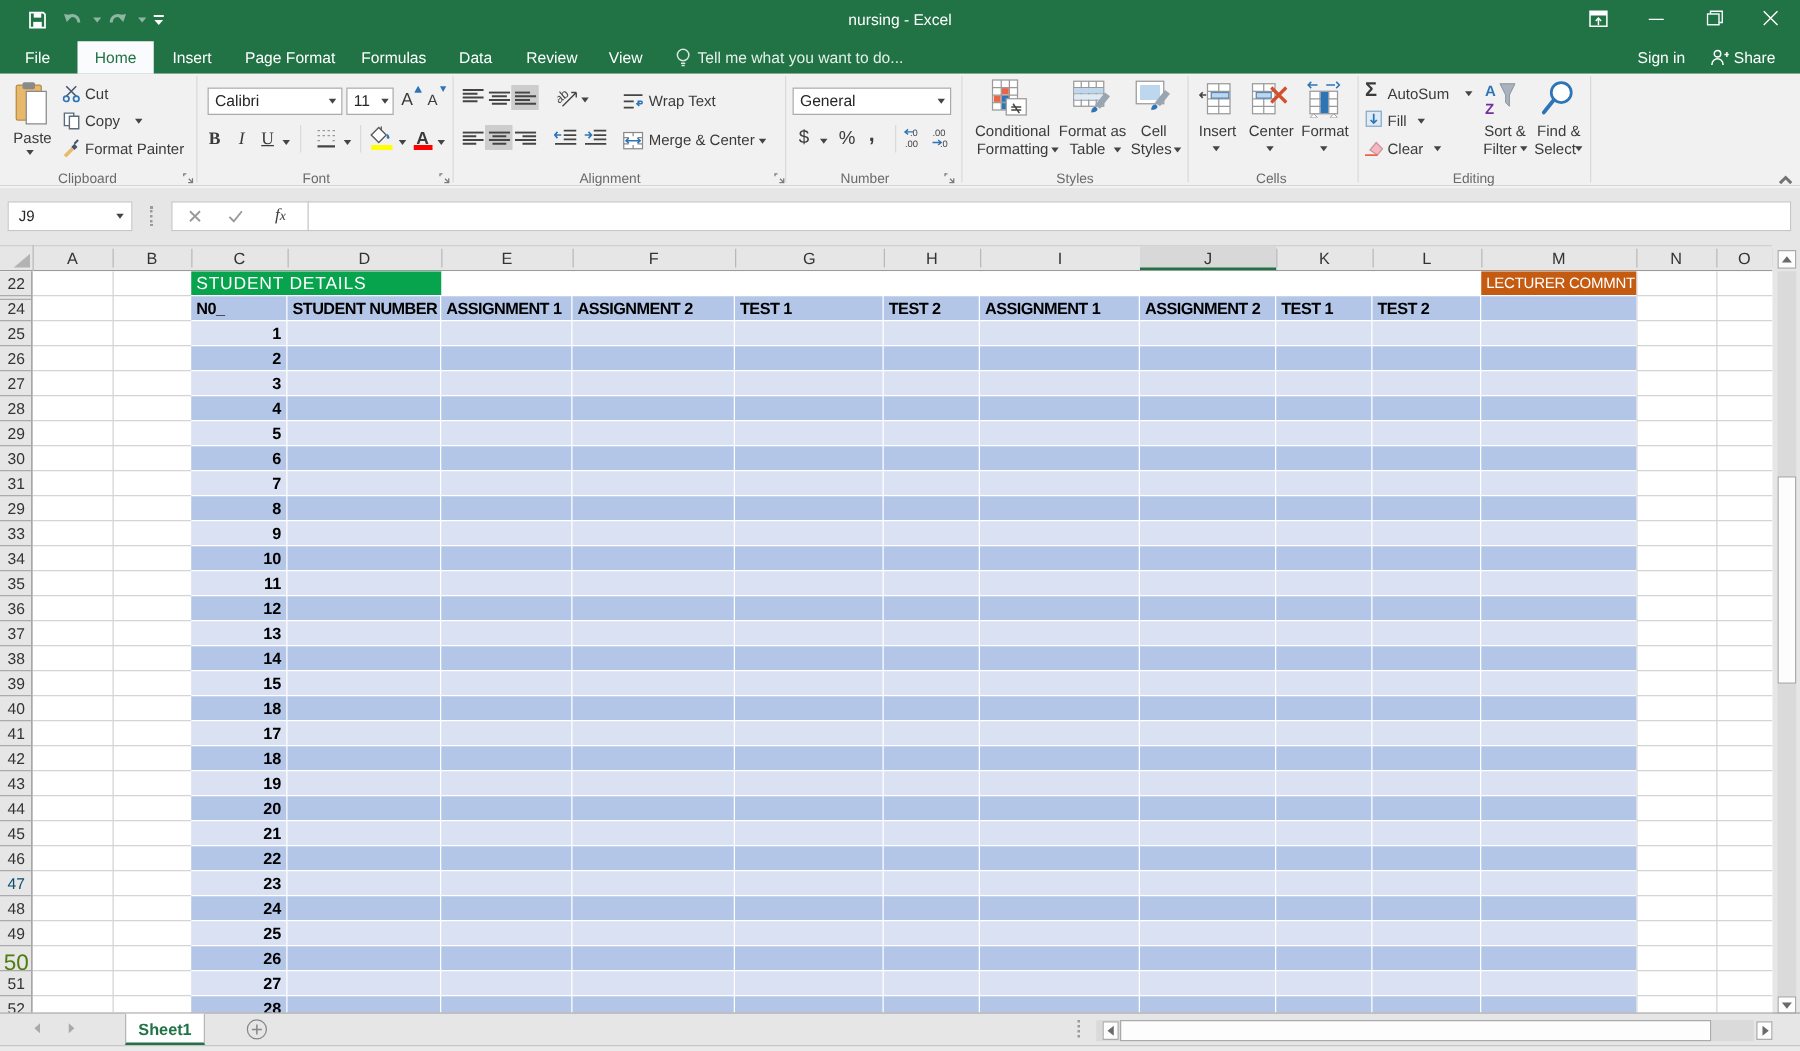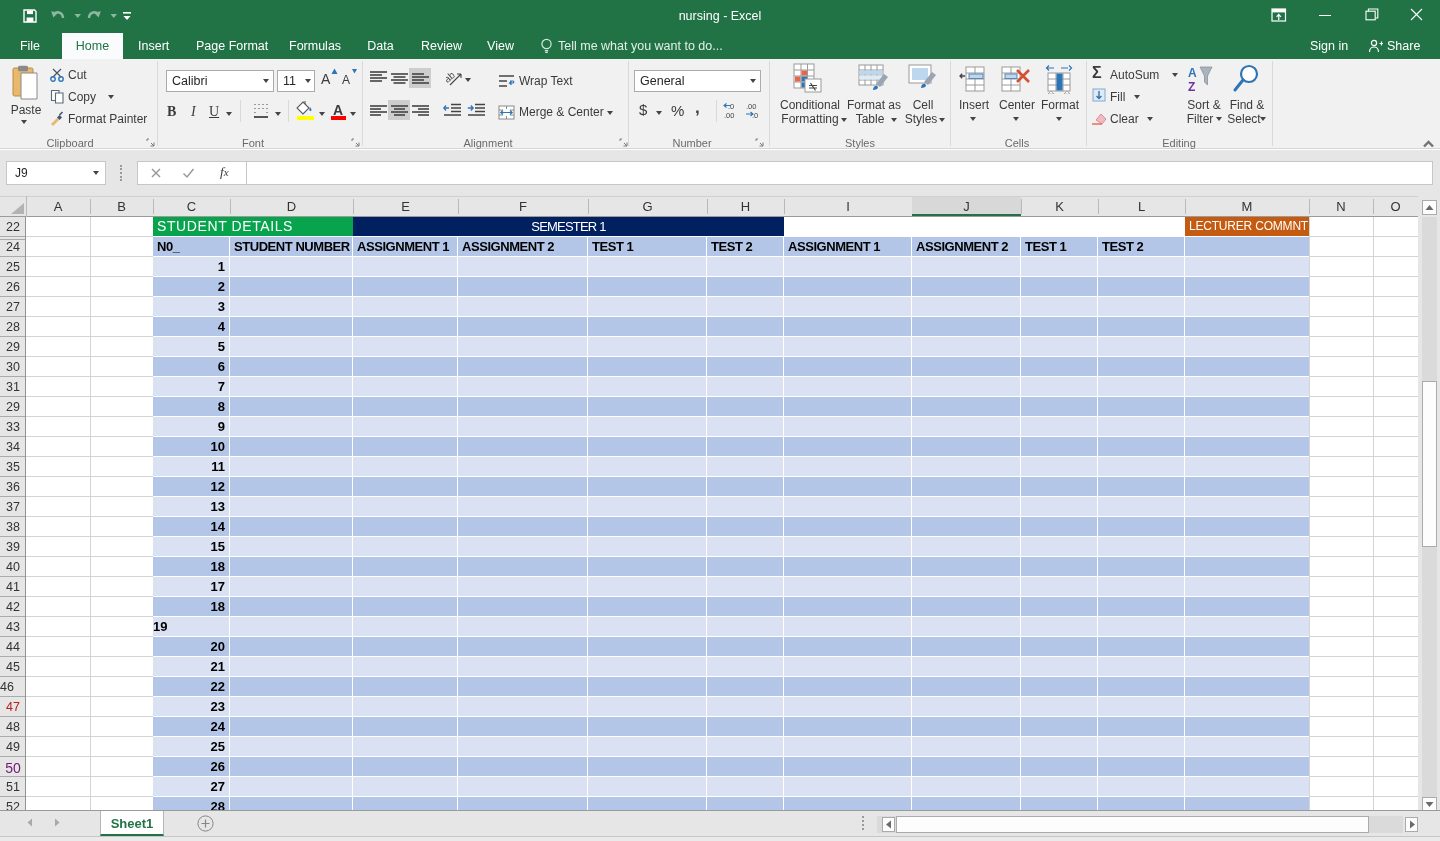--- a/index.html
+++ b/index.html
@@ -466,39 +466,38 @@
     <div class="ab" style="left:0;top:363px;width:26px;text-align:center;font-size:12.5px;color:#333">41</div>
     <div class="ab" style="left:0;top:379px;width:26px;height:1px;background:#ababab"></div>
     <div class="ab" style="left:0;top:383px;width:26px;text-align:center;font-size:12.5px;color:#333">42</div>
     <div class="ab" style="left:0;top:399px;width:26px;height:1px;background:#ababab"></div>
     <div class="ab" style="left:0;top:403px;width:26px;text-align:center;font-size:12.5px;color:#333">43</div>
     <div class="ab" style="left:0;top:419px;width:26px;height:1px;background:#ababab"></div>
     <div class="ab" style="left:0;top:423px;width:26px;text-align:center;font-size:12.5px;color:#333">44</div>
     <div class="ab" style="left:0;top:439px;width:26px;height:1px;background:#ababab"></div>
     <div class="ab" style="left:0;top:443px;width:26px;text-align:center;font-size:12.5px;color:#333">45</div>
     <div class="ab" style="left:0;top:459px;width:26px;height:1px;background:#ababab"></div>
-    <div class="ab" style="left:0;top:463px;width:20px;text-align:left;font-size:12.5px;color:#333">46</div>
+    <div class="ab" style="left:0;top:463px;width:20px;text-align:right;font-size:12.5px;color:#333">46</div>
     <div class="ab" style="left:0;top:479px;width:26px;height:1px;background:#ababab"></div>
-    <div class="ab" style="left:0;top:483px;width:26px;text-align:center;font-size:12.5px;color:#b91c1c">47</div>
+    <div class="ab" style="left:0;top:483px;width:26px;text-align:center;font-size:12.5px;color:#0c4a6e">47</div>
     <div class="ab" style="left:0;top:499px;width:26px;height:1px;background:#ababab"></div>
     <div class="ab" style="left:0;top:503px;width:26px;text-align:center;font-size:12.5px;color:#333">48</div>
     <div class="ab" style="left:0;top:519px;width:26px;height:1px;background:#ababab"></div>
     <div class="ab" style="left:0;top:523px;width:26px;text-align:center;font-size:12.5px;color:#333">49</div>
     <div class="ab" style="left:0;top:539px;width:26px;height:1px;background:#ababab"></div>
-    <div class="ab" style="left:0;top:543px;width:26px;text-align:center;font-size:14px;color:#701a75">50</div>
+    <div class="ab" style="left:0;top:543px;width:26px;text-align:center;font-size:18px;color:#4d7c0f">50</div>
     <div class="ab" style="left:0;top:559px;width:26px;height:1px;background:#ababab"></div>
     <div class="ab" style="left:0;top:563px;width:26px;text-align:center;font-size:12.5px;color:#333">51</div>
     <div class="ab" style="left:0;top:579px;width:26px;height:1px;background:#ababab"></div>
     <div class="ab" style="left:0;top:583px;width:26px;text-align:center;font-size:12.5px;color:#333">52</div>
     <div class="ab" style="left:0;top:22px;width:26px;height:1px;background:#ababab"></div>
   </div>
 <div class="ab" style="left:0;top:217px;width:1418px;height:593px;overflow:hidden">
     <div class="ab" style="left:153px;top:0;width:1156px;height:593px;background:#fff"></div>
     <div class="ab" style="left:153px;top:0px;width:200px;height:19px;background:#07A44D;font-size:14px;color:#fff;line-height:19px;white-space:nowrap;overflow:hidden;letter-spacing:0.6px;padding-left:4px;">STUDENT DETAILS</div>
-    <div class="ab" style="left:353px;top:0px;width:431px;height:19px;background:#002060;font-size:13px;color:#fff;line-height:19px;white-space:nowrap;overflow:hidden;letter-spacing:-0.8px;text-align:center;">SEMESTER 1</div>
     <div class="ab" style="left:1185px;top:0px;width:124px;height:19px;background:#C55A11;font-size:12px;color:#fff;line-height:19px;white-space:nowrap;overflow:hidden;letter-spacing:-0.2px;padding-left:4px;">LECTURER COMMNT</div>
     <div class="ab" style="left:153px;top:20px;width:76px;height:19px;background:#B4C6E7;font-size:13px;color:#000;line-height:19px;white-space:nowrap;overflow:hidden;letter-spacing:-0.45px;font-weight:bold;padding-left:4px;">N0_</div>
     <div class="ab" style="left:230px;top:20px;width:122px;height:19px;background:#B4C6E7;font-size:13px;color:#000;line-height:19px;white-space:nowrap;overflow:hidden;letter-spacing:-0.45px;font-weight:bold;padding-left:4px;">STUDENT NUMBER</div>
     <div class="ab" style="left:353px;top:20px;width:104px;height:19px;background:#B4C6E7;font-size:13px;color:#000;line-height:19px;white-space:nowrap;overflow:hidden;letter-spacing:-0.45px;font-weight:bold;padding-left:4px;">ASSIGNMENT 1</div>
     <div class="ab" style="left:458px;top:20px;width:129px;height:19px;background:#B4C6E7;font-size:13px;color:#000;line-height:19px;white-space:nowrap;overflow:hidden;letter-spacing:-0.45px;font-weight:bold;padding-left:4px;">ASSIGNMENT 2</div>
     <div class="ab" style="left:588px;top:20px;width:118px;height:19px;background:#B4C6E7;font-size:13px;color:#000;line-height:19px;white-space:nowrap;overflow:hidden;letter-spacing:-0.45px;font-weight:bold;padding-left:4px;">TEST 1</div>
     <div class="ab" style="left:707px;top:20px;width:76px;height:19px;background:#B4C6E7;font-size:13px;color:#000;line-height:19px;white-space:nowrap;overflow:hidden;letter-spacing:-0.45px;font-weight:bold;padding-left:4px;">TEST 2</div>
     <div class="ab" style="left:784px;top:20px;width:127px;height:19px;background:#B4C6E7;font-size:13px;color:#000;line-height:19px;white-space:nowrap;overflow:hidden;letter-spacing:-0.45px;font-weight:bold;padding-left:4px;">ASSIGNMENT 1</div>
     <div class="ab" style="left:912px;top:20px;width:108px;height:19px;background:#B4C6E7;font-size:13px;color:#000;line-height:19px;white-space:nowrap;overflow:hidden;letter-spacing:-0.45px;font-weight:bold;padding-left:4px;">ASSIGNMENT 2</div>
     <div class="ab" style="left:1021px;top:20px;width:76px;height:19px;background:#B4C6E7;font-size:13px;color:#000;line-height:19px;white-space:nowrap;overflow:hidden;letter-spacing:-0.45px;font-weight:bold;padding-left:4px;">TEST 1</div>
@@ -695,21 +694,21 @@
     <div class="ab" style="left:230px;top:380px;width:122px;height:19px;background:#B4C6E7;font-size:13px;color:#000;line-height:19px;white-space:nowrap;overflow:hidden;letter-spacing:0px;font-weight:bold;padding-left:4px;"></div>
     <div class="ab" style="left:353px;top:380px;width:104px;height:19px;background:#B4C6E7;font-size:13px;color:#000;line-height:19px;white-space:nowrap;overflow:hidden;letter-spacing:0px;font-weight:bold;padding-left:4px;"></div>
     <div class="ab" style="left:458px;top:380px;width:129px;height:19px;background:#B4C6E7;font-size:13px;color:#000;line-height:19px;white-space:nowrap;overflow:hidden;letter-spacing:0px;font-weight:bold;padding-left:4px;"></div>
     <div class="ab" style="left:588px;top:380px;width:118px;height:19px;background:#B4C6E7;font-size:13px;color:#000;line-height:19px;white-space:nowrap;overflow:hidden;letter-spacing:0px;font-weight:bold;padding-left:4px;"></div>
     <div class="ab" style="left:707px;top:380px;width:76px;height:19px;background:#B4C6E7;font-size:13px;color:#000;line-height:19px;white-space:nowrap;overflow:hidden;letter-spacing:0px;font-weight:bold;padding-left:4px;"></div>
     <div class="ab" style="left:784px;top:380px;width:127px;height:19px;background:#B4C6E7;font-size:13px;color:#000;line-height:19px;white-space:nowrap;overflow:hidden;letter-spacing:0px;font-weight:bold;padding-left:4px;"></div>
     <div class="ab" style="left:912px;top:380px;width:108px;height:19px;background:#B4C6E7;font-size:13px;color:#000;line-height:19px;white-space:nowrap;overflow:hidden;letter-spacing:0px;font-weight:bold;padding-left:4px;"></div>
     <div class="ab" style="left:1021px;top:380px;width:76px;height:19px;background:#B4C6E7;font-size:13px;color:#000;line-height:19px;white-space:nowrap;overflow:hidden;letter-spacing:0px;font-weight:bold;padding-left:4px;"></div>
     <div class="ab" style="left:1098px;top:380px;width:86px;height:19px;background:#B4C6E7;font-size:13px;color:#000;line-height:19px;white-space:nowrap;overflow:hidden;letter-spacing:0px;font-weight:bold;padding-left:4px;"></div>
     <div class="ab" style="left:1185px;top:380px;width:124px;height:19px;background:#B4C6E7;font-size:13px;color:#000;line-height:19px;white-space:nowrap;overflow:hidden;letter-spacing:0px;font-weight:bold;padding-left:4px;"></div>
-    <div class="ab" style="left:153px;top:400px;width:76px;height:19px;background:#D9E1F2;font-size:13px;color:#000;line-height:19px;white-space:nowrap;overflow:hidden;letter-spacing:0px;font-weight:bold;padding-right:4px;">19</div>
+    <div class="ab" style="left:153px;top:400px;width:76px;height:19px;background:#D9E1F2;font-size:13px;color:#000;line-height:19px;white-space:nowrap;overflow:hidden;letter-spacing:0px;font-weight:bold;text-align:right;padding-right:4px;">19</div>
     <div class="ab" style="left:230px;top:400px;width:122px;height:19px;background:#D9E1F2;font-size:13px;color:#000;line-height:19px;white-space:nowrap;overflow:hidden;letter-spacing:0px;font-weight:bold;padding-left:4px;"></div>
     <div class="ab" style="left:353px;top:400px;width:104px;height:19px;background:#D9E1F2;font-size:13px;color:#000;line-height:19px;white-space:nowrap;overflow:hidden;letter-spacing:0px;font-weight:bold;padding-left:4px;"></div>
     <div class="ab" style="left:458px;top:400px;width:129px;height:19px;background:#D9E1F2;font-size:13px;color:#000;line-height:19px;white-space:nowrap;overflow:hidden;letter-spacing:0px;font-weight:bold;padding-left:4px;"></div>
     <div class="ab" style="left:588px;top:400px;width:118px;height:19px;background:#D9E1F2;font-size:13px;color:#000;line-height:19px;white-space:nowrap;overflow:hidden;letter-spacing:0px;font-weight:bold;padding-left:4px;"></div>
     <div class="ab" style="left:707px;top:400px;width:76px;height:19px;background:#D9E1F2;font-size:13px;color:#000;line-height:19px;white-space:nowrap;overflow:hidden;letter-spacing:0px;font-weight:bold;padding-left:4px;"></div>
     <div class="ab" style="left:784px;top:400px;width:127px;height:19px;background:#D9E1F2;font-size:13px;color:#000;line-height:19px;white-space:nowrap;overflow:hidden;letter-spacing:0px;font-weight:bold;padding-left:4px;"></div>
     <div class="ab" style="left:912px;top:400px;width:108px;height:19px;background:#D9E1F2;font-size:13px;color:#000;line-height:19px;white-space:nowrap;overflow:hidden;letter-spacing:0px;font-weight:bold;padding-left:4px;"></div>
     <div class="ab" style="left:1021px;top:400px;width:76px;height:19px;background:#D9E1F2;font-size:13px;color:#000;line-height:19px;white-space:nowrap;overflow:hidden;letter-spacing:0px;font-weight:bold;padding-left:4px;"></div>
     <div class="ab" style="left:1098px;top:400px;width:86px;height:19px;background:#D9E1F2;font-size:13px;color:#000;line-height:19px;white-space:nowrap;overflow:hidden;letter-spacing:0px;font-weight:bold;padding-left:4px;"></div>
     <div class="ab" style="left:1185px;top:400px;width:124px;height:19px;background:#D9E1F2;font-size:13px;color:#000;line-height:19px;white-space:nowrap;overflow:hidden;letter-spacing:0px;font-weight:bold;padding-left:4px;"></div>

